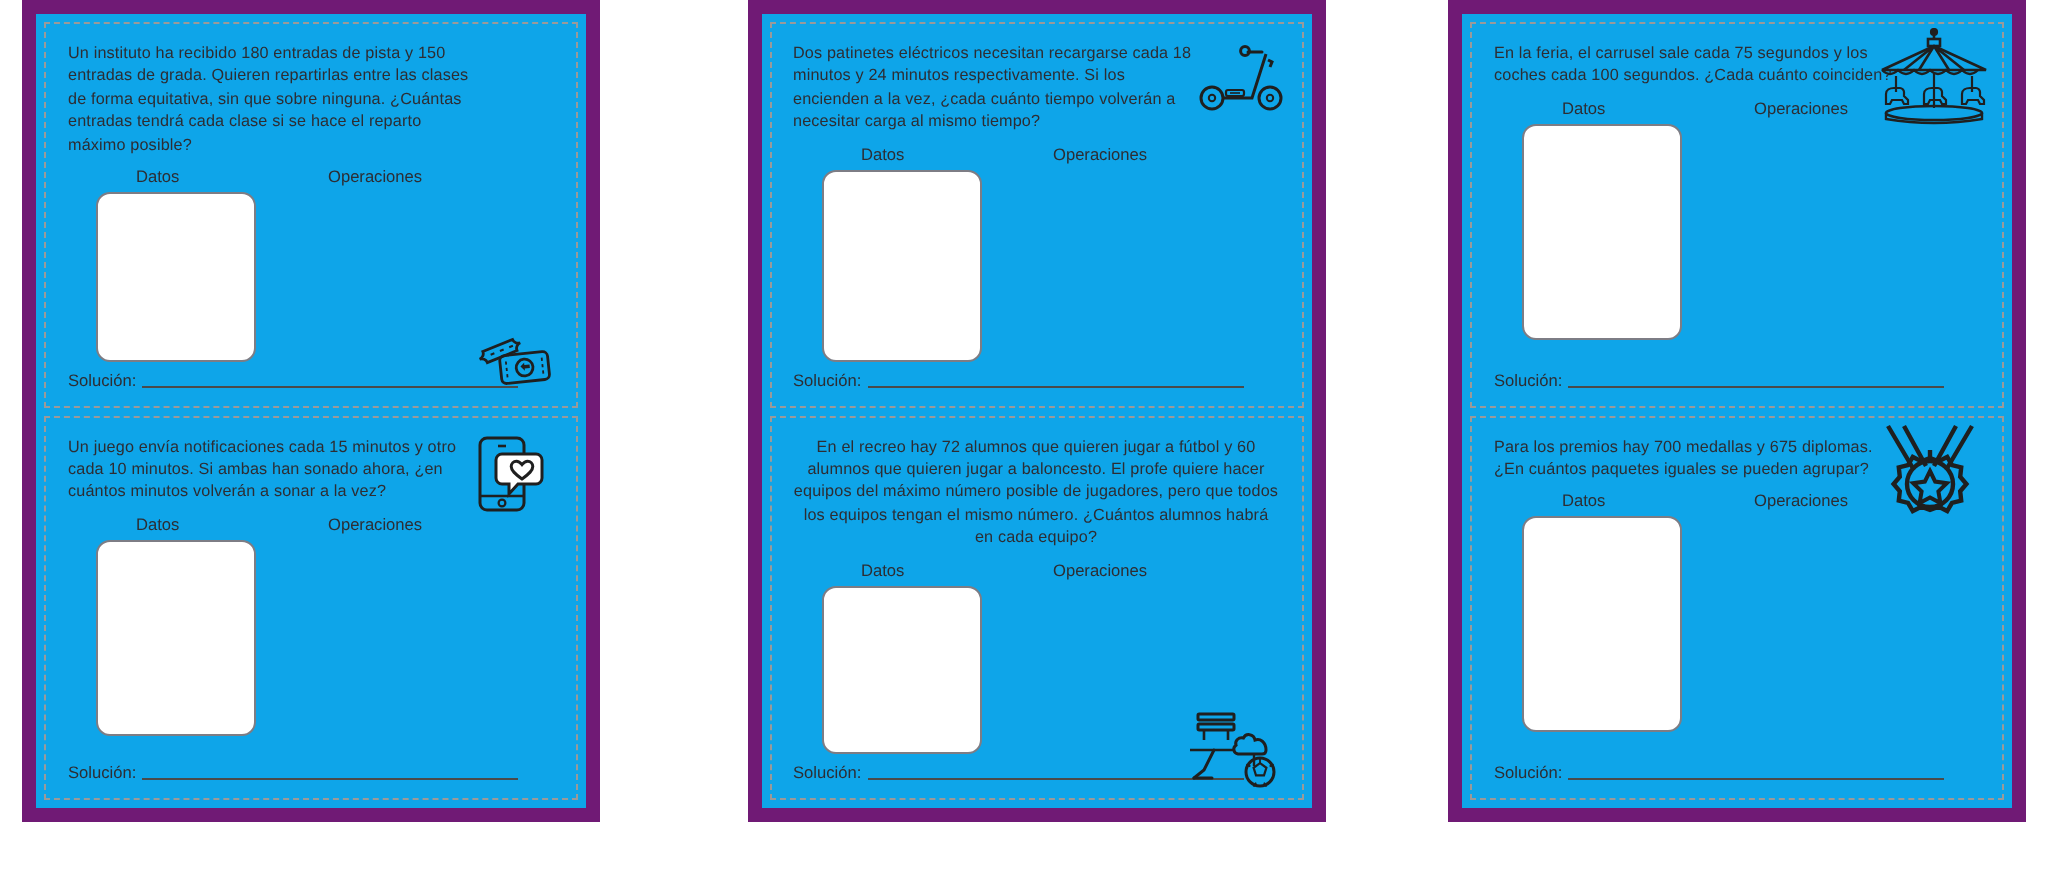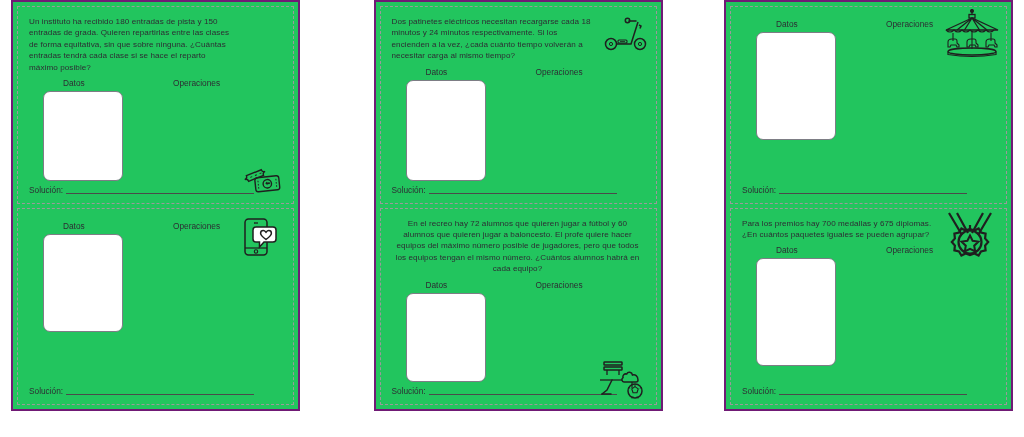--- a/index.html
+++ b/index.html
@@ -12,22 +12,22 @@
   .workspace {
     width: 1024px; height: 437px;
     display: flex;
     align-items: flex-start;
     justify-content: space-between;
     background: #ffffff;
   }
 
   .sheet {
     position: relative;
-    background: #22c55e;
-    border: 2px solid #701a75;
+    background: #0ea5e9;
+    border: 7px solid #701a75;
     display: flex;
     flex-direction: column;
   }
   .sheet.col1 { width: 289px; height: 411px; margin-left: 11px; }
   .sheet.col2 { width: 289px; height: 411px; margin-left: 12px; }
   .sheet.col3 { width: 289px; height: 411px; margin-right: 11px; }
 
   .card {
     position: relative;
     flex: 1 1 0;
@@ -51,21 +51,21 @@
   .card.wide .statement { max-width: 252px; text-align: center; }
 
   .col-heads {
     display: flex;
     margin-top: 3px;
     margin-bottom: 3px;
     padding-left: 34px;
     font-size: 8.3px;
     color: #2d2d33;
   }
-  .col-heads .h-datos { width: 110px; }
+  .col-heads .h-datos { width: 96px; }
   .col-heads .h-ops { }
 
   .answer-area {
     flex: 1 1 auto;
     position: relative;
     display: flex;
     align-items: flex-start;
   }
   .datos-box {
     width: 80px;
@@ -151,20 +151,21 @@
             <rect x="12" y="18" width="24" height="14" rx="2.5"></rect>
             <circle cx="24" cy="25" r="4.2"></circle>
             <path d="M22 24.2 l2 -1.6 l0 1.1 h2.6 v1.8 h-2.6 v1.1 z" fill="#1f1f1f" stroke="none"></path>
             <path d="M15 21 v8 M33 21 v8" stroke-width="0.9" stroke-dasharray="1.6 1.6"></path>
           </g>
         </svg>
       </span>
     </div>
 
     <div class="card short">
+      <div class="statement">Un juego envía notificaciones cada 15 minutos y otro cada 10 minutos. Si ambas han sonado ahora, ¿en cuántos minutos volverán a sonar a la vez?</div>
       <div class="col-heads">
         <span class="h-datos">Datos</span>
         <span class="h-ops">Operaciones</span>
       </div>
       <div class="answer-area">
         <div class="datos-box"></div>
       </div>
       <div class="solution-row">
         <span class="solution-label">Solución:</span>
         <span class="solution-line"></span>
@@ -252,20 +253,21 @@
           
         </span>
 
       </span>
     </div>
   </div>
 
   <div class="sheet col3">
 
     <div class="card">
+      <div class="statement">En la feria, el carrusel sale cada 75 segundos y los coches cada 100 segundos. ¿Cada cuánto coinciden?</div>
       <div class="col-heads">
         <span class="h-datos">Datos</span>
         <span class="h-ops">Operaciones</span>
       </div>
       <div class="answer-area">
         <div class="datos-box"></div>
       </div>
       <div class="solution-row">
         <span class="solution-label">Solución:</span>
         <span class="solution-line"></span>

